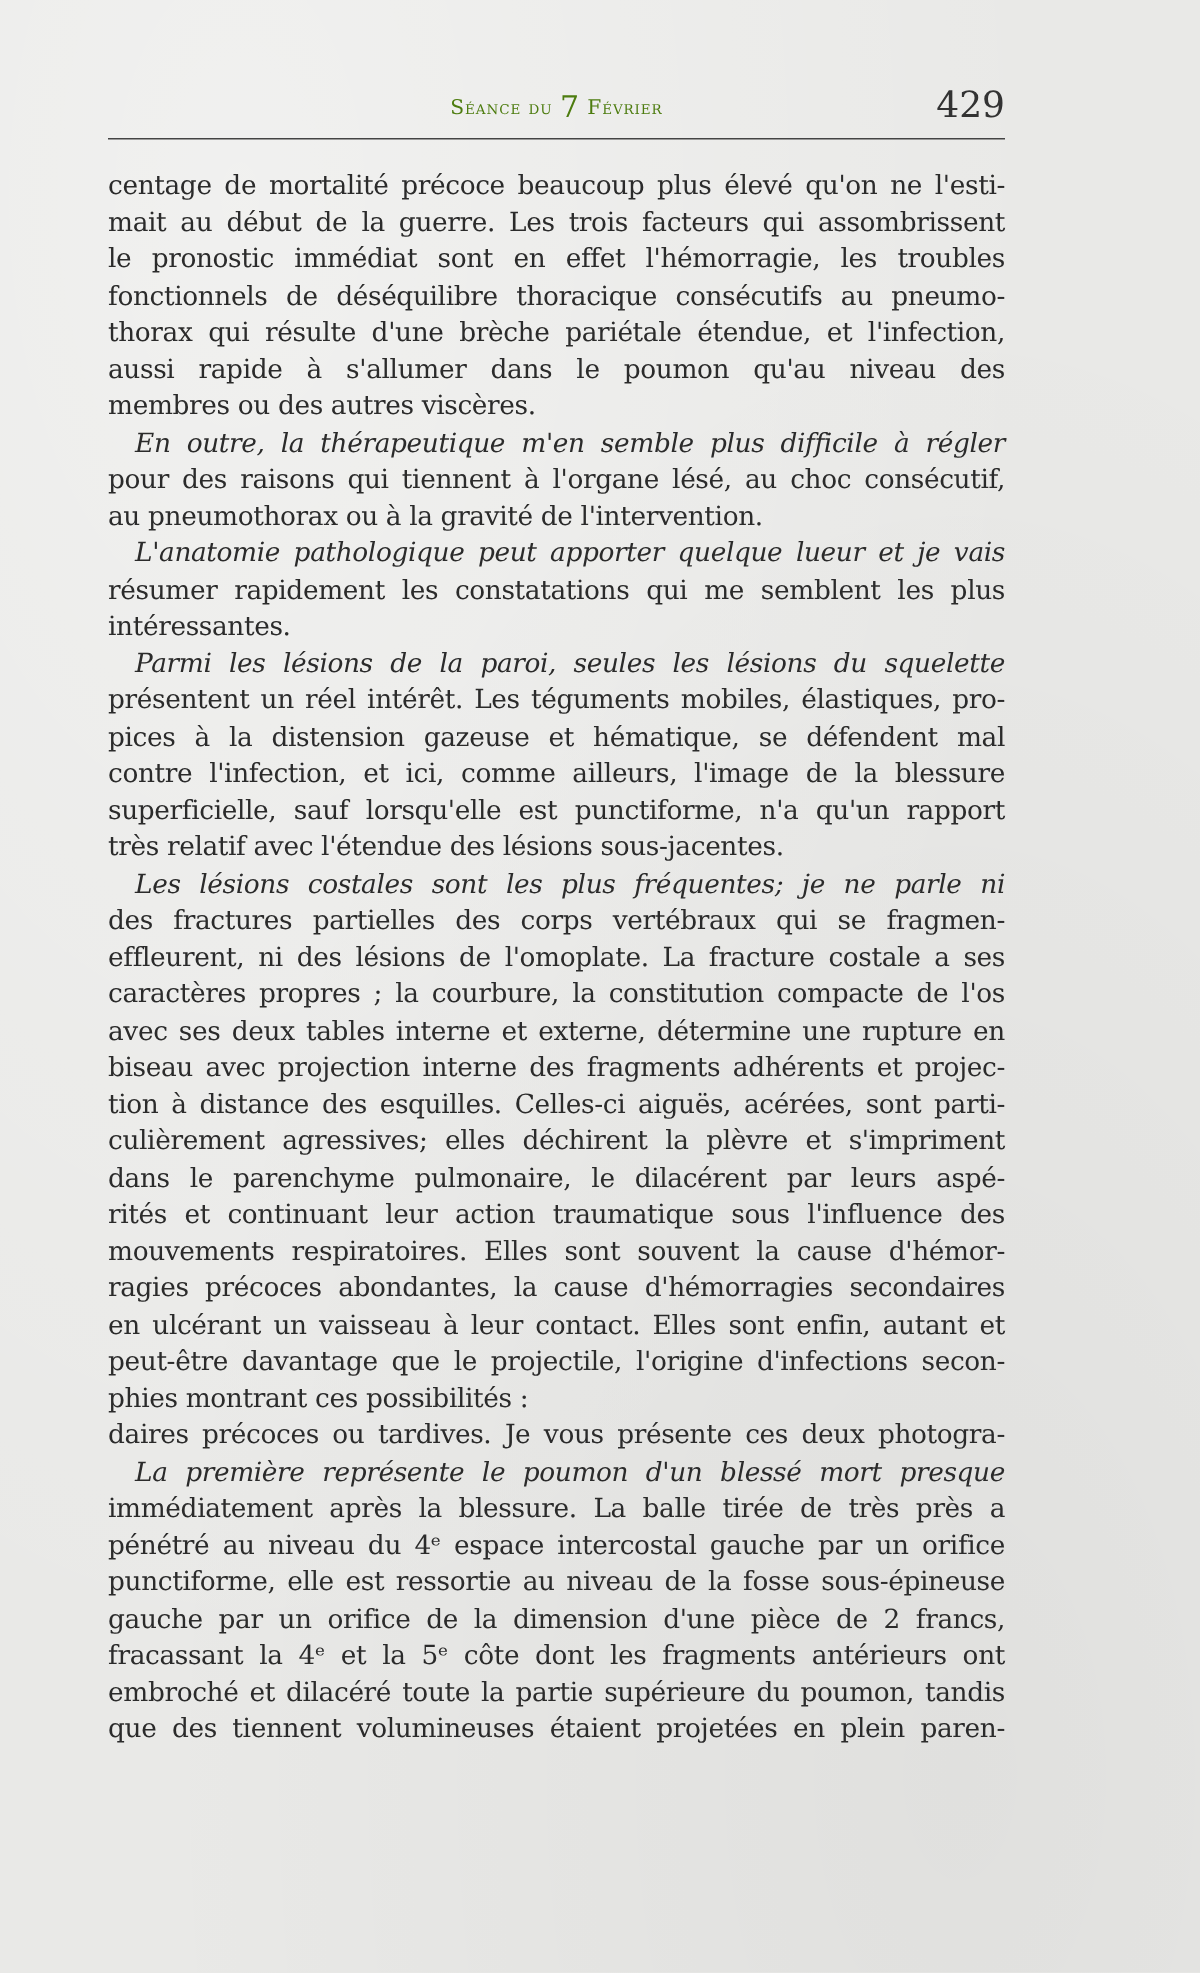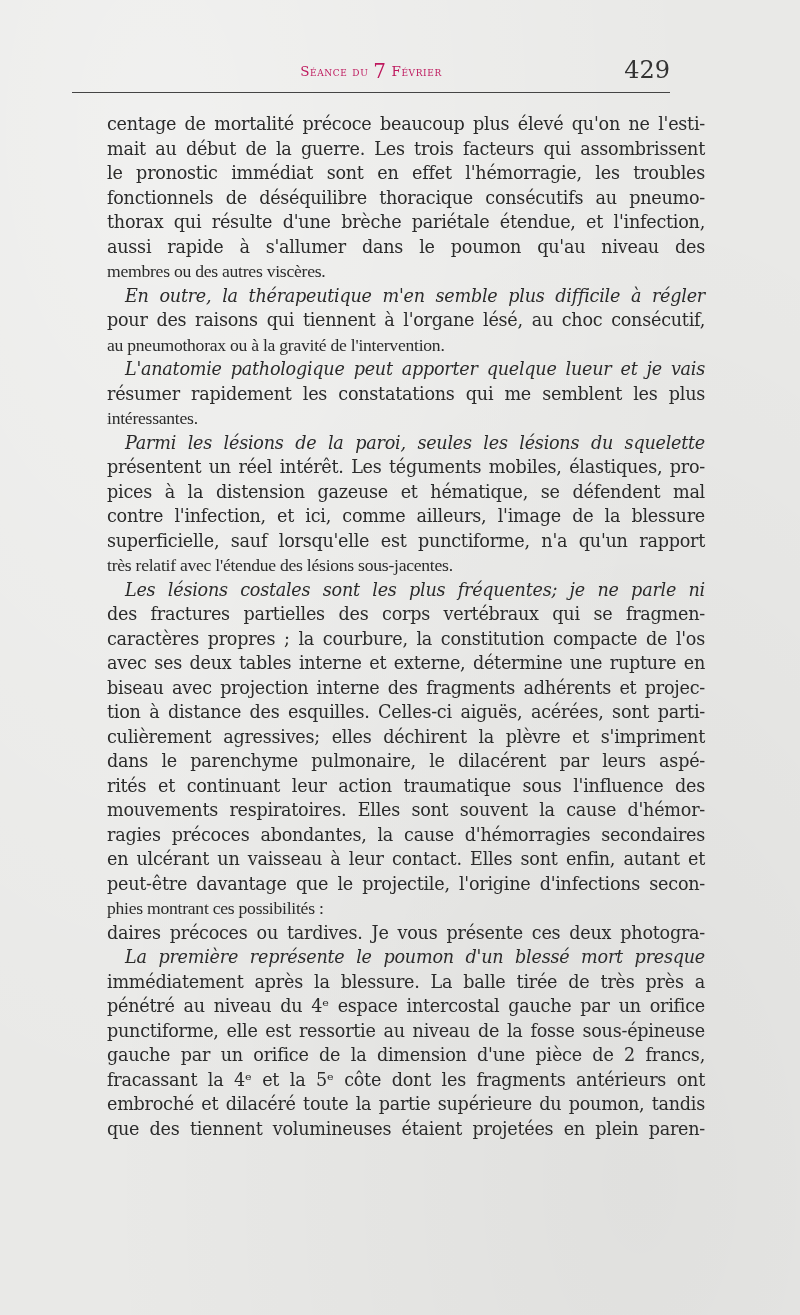--- a/index.html
+++ b/index.html
@@ -33,21 +33,21 @@
   }
   .running-title {
     position: absolute;
     left: 0;
     width: 100%;
     text-align: center;
     top: 3px;
     font-size: 13.5px;
     letter-spacing: 0.6px;
     font-variant: small-caps;
-    color: #be185d;
+    color: #4d7c0f;
   }
   .running-title .num {
     font-size: 20px;
     font-variant: normal;
     vertical-align: -2px;
   }
   .page-number {
     position: absolute;
     right: 0;
     top: 0;
@@ -60,35 +60,33 @@
     left: 0;
     width: 598px;
     height: 0;
     border-top: 1.5px solid #444;
   }
   .text {
     position: absolute;
     top: 112px;
     left: 0;
     width: 598px;
-    margin-left: 35px;
   }
   .line {
     height: 24.5px;
     line-height: 24.5px;
     font-size: 17.6px;
     white-space: nowrap;
     text-align: justify;
     text-align-last: justify;
     letter-spacing: -0.25px;
     word-spacing: 0px;
   }
   .line.last {
     text-align-last: left;
-    font-family: Liberation Serif, serif;
   }
   .line.indent {
     padding-left: 18px;
     font-style: italic;
   }
 </style>
 </head>
 <body>
 
 <div class="page">
@@ -121,20 +119,21 @@
         <div class="line indent">Parmi les lésions de la paroi, seules les lésions du squelette</div>
         <div class="line">présentent un réel intérêt. Les téguments mobiles, élastiques, pro-</div>
         <div class="line">pices à la distension gazeuse et hématique, se défendent mal</div>
         <div class="line">contre l'infection, et ici, comme ailleurs, l'image de la blessure</div>
         <div class="line">superficielle, sauf lorsqu'elle est punctiforme, n'a qu'un rapport</div>
         <div class="line last">très relatif avec l'étendue des lésions sous-jacentes.</div>
       </div>
       <div>
         <div class="line indent">Les lésions costales sont les plus fréquentes; je ne parle ni</div>
         <div class="line">des fractures partielles des corps vertébraux qui se fragmen-</div>
+        <div class="line">effleurent, ni des lésions de l'omoplate. La fracture costale a ses</div>
         <div class="line">caractères propres ; la courbure, la constitution compacte de l'os</div>
         <div class="line">avec ses deux tables interne et externe, détermine une rupture en</div>
         <div class="line">biseau avec projection interne des fragments adhérents et projec-</div>
         <div class="line">tion à distance des esquilles. Celles-ci aiguës, acérées, sont parti-</div>
         <div class="line">culièrement agressives; elles déchirent la plèvre et s'impriment</div>
         <div class="line">dans le parenchyme pulmonaire, le dilacérent par leurs aspé-</div>
         <div class="line">rités et continuant leur action traumatique sous l'influence des</div>
         <div class="line">mouvements respiratoires. Elles sont souvent la cause d'hémor-</div>
         <div class="line">ragies précoces abondantes, la cause d'hémorragies secondaires</div>
         <div class="line">en ulcérant un vaisseau à leur contact. Elles sont enfin, autant et</div>

